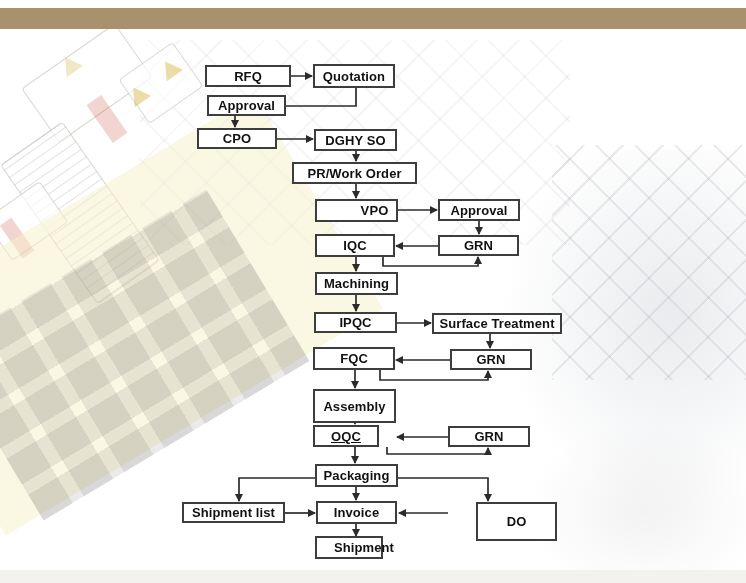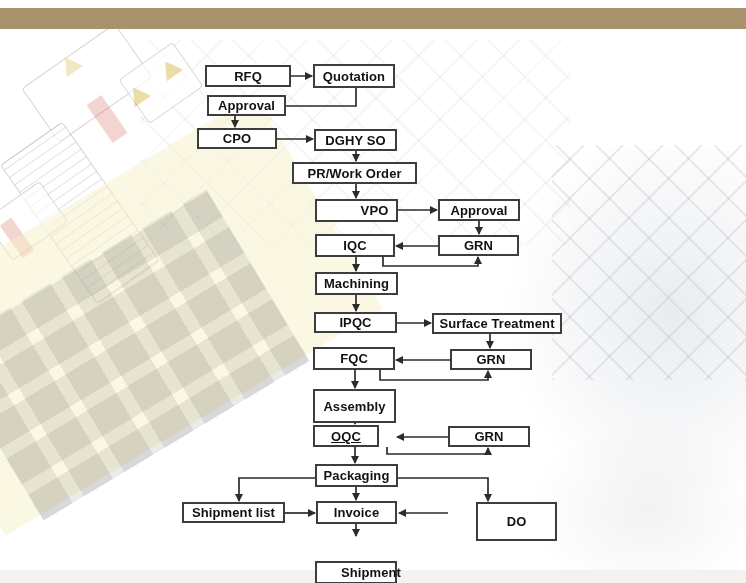--- a/index.html
+++ b/index.html
@@ -147,17 +147,17 @@
         <div class="node" style="left: 432px; top: 313px; width: 130px; height: 21px;">Surface Treatment</div>
         <div class="node" style="left: 313px; top: 347px; width: 82px; height: 23px;">FQC</div>
         <div class="node" style="left: 450px; top: 349px; width: 82px; height: 21px;">GRN</div>
         <div class="node" style="left: 313px; top: 389px; width: 83px; height: 34px;">Assembly</div>
         <div class="node" style="left: 313px; top: 425px; width: 66px; height: 22px; text-decoration: underline;">OQC</div>
         <div class="node" style="left: 448px; top: 426px; width: 82px; height: 21px;">GRN</div>
         <div class="node" style="left: 315px; top: 464px; width: 83px; height: 23px;">Packaging</div>
         <div class="node" style="left: 182px; top: 502px; width: 103px; height: 21px;">Shipment list</div>
         <div class="node" style="left: 316px; top: 501px; width: 81px; height: 23px;">Invoice</div>
         <div class="node" style="left: 448px; top: 502px; width: 81px; height: 39px; margin-left: 28px;">DO</div>
-        <div class="node" style="left: 315px; top: 561px; width: 82px; height: 23px; padding-left: 30px;">Shipment</div>
+        <div class="node" style="left: 315px; top: 536px; width: 68px; height: 23px; padding-left: 30px;">Shipment</div>
       </div>
   </div>
 
 </div>
 
 </body></html>

